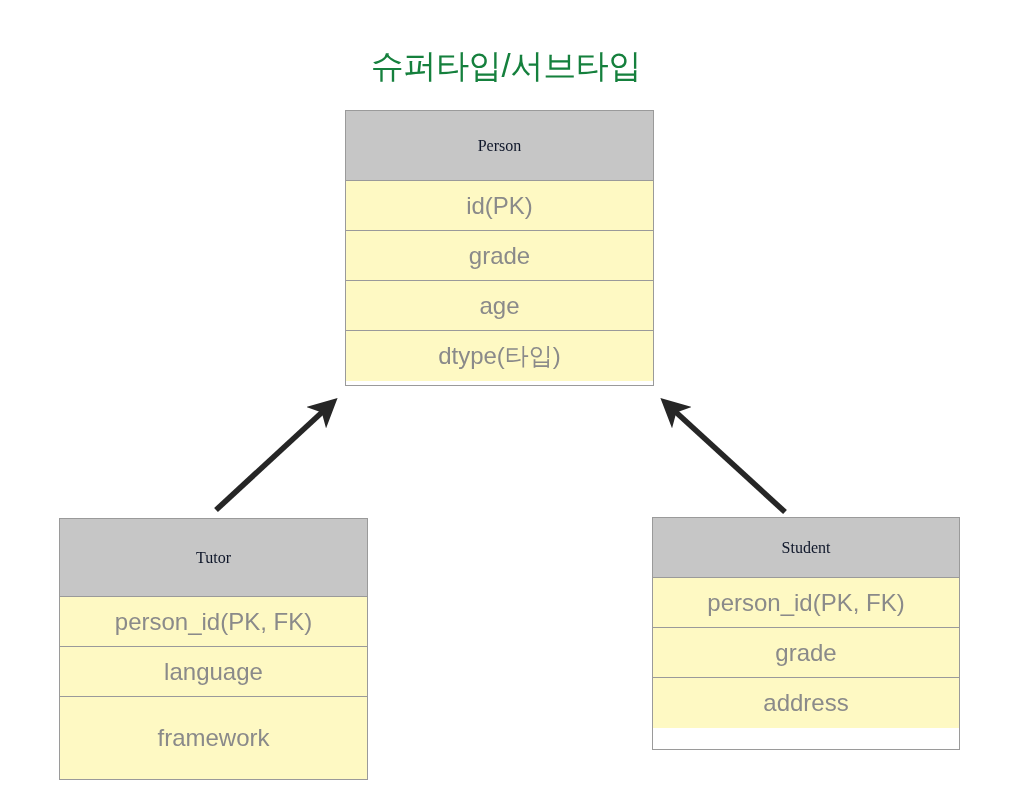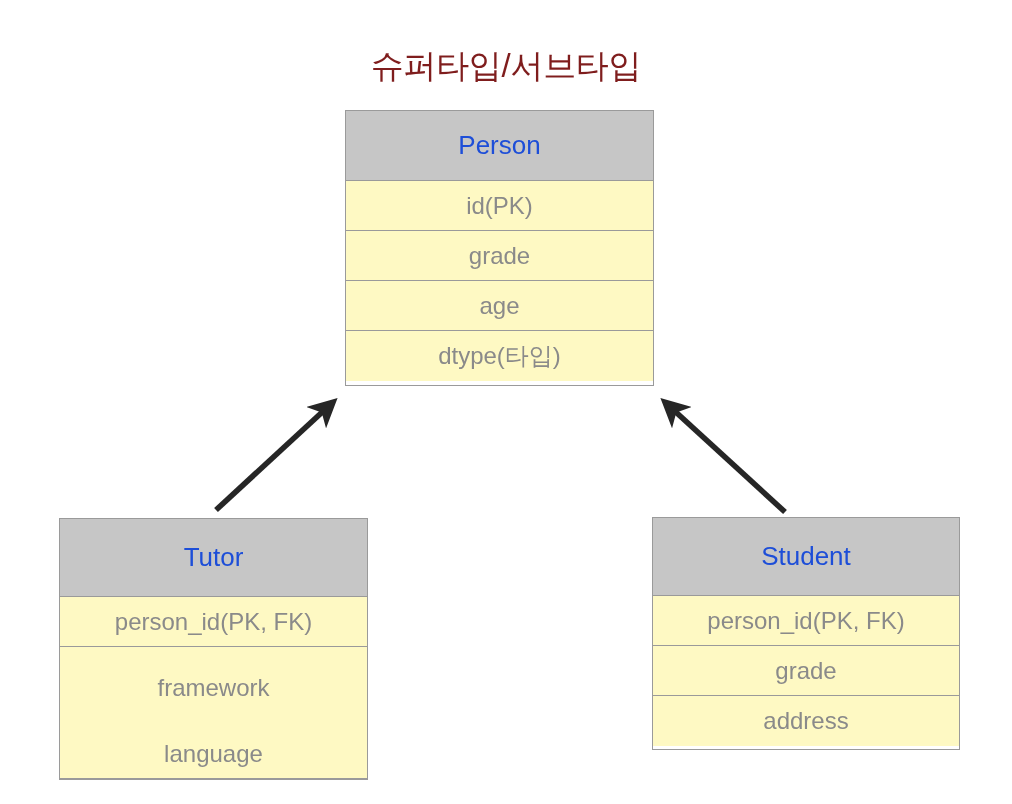--- a/index.html
+++ b/index.html
@@ -25,42 +25,43 @@
 
   
   .diagram-title {
     position: absolute;
     left: 0;
     top: 44px;
     width: 1012px;
     text-align: center;
     font-size: 33px;
     line-height: 44px;
-    color: #7f1d1d;
+    color: #15803d;
     letter-spacing: -0.3px;
     white-space: nowrap;
   }
 
   
   .entity {
     position: absolute;
     box-sizing: border-box;
     border: 1.6px solid #9a9a9a;
     background: #ffffff;
   }
   .entity-header {
     box-sizing: border-box;
     background: #c6c6c6;
-    color: #1d4ed8;
-    font-size: 26px;
+    color: #0f172a;
+    font-size: 16px;
     display: flex;
     align-items: center;
     justify-content: center;
     border-bottom: 1.6px solid #9a9a9a;
     text-align: center;
+    font-family: Liberation Serif, serif;
   }
   .entity-row {
     box-sizing: border-box;
     color: #8a8a8a;
     font-size: 24px;
     display: flex;
     align-items: center;
     justify-content: center;
     border-bottom: 1.6px solid #9a9a9a;
     text-align: center;
@@ -92,21 +93,21 @@
   #entity-tutor .entity-row    { height: 50px; }
   #entity-tutor .entity-row.last { height: 82px; }
 
   
   #entity-student {
     left: 652px;
     top: 517px;
     width: 308px;
     height: 233px;
   }
-  #entity-student .entity-header { height: 78px; }
+  #entity-student .entity-header { height: 60px; }
   #entity-student .entity-row    { height: 50px; }
 
   
   #relationship-layer {
     position: absolute;
     left: 0;
     top: 0;
     width: 1012px;
     height: 804px;
     pointer-events: none;
@@ -123,22 +124,22 @@
     <div class="entity-header">Person</div>
     <div class="entity-row">id(PK)</div>
     <div class="entity-row">grade</div>
     <div class="entity-row">age</div>
     <div class="entity-row last">dtype(타입)</div>
   </div>
 
   <div class="entity" id="entity-tutor">
     <div class="entity-header">Tutor</div>
     <div class="entity-row">person_id(PK, FK)</div>
+    <div class="entity-row">language</div>
     <div class="entity-row last">framework</div>
-    <div class="entity-row">language</div>
   </div>
 
   <div class="entity" id="entity-student">
     <div class="entity-header">Student</div>
     <div class="entity-row">person_id(PK, FK)</div>
     <div class="entity-row">grade</div>
     <div class="entity-row last">address</div>
   </div>
 
   <svg id="relationship-layer" viewBox="0 0 1012 804">

